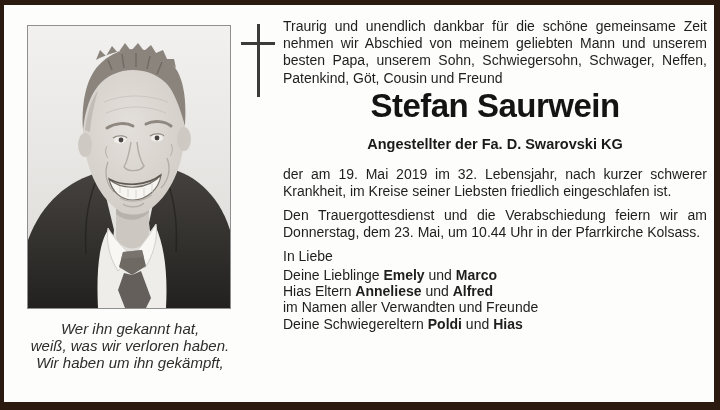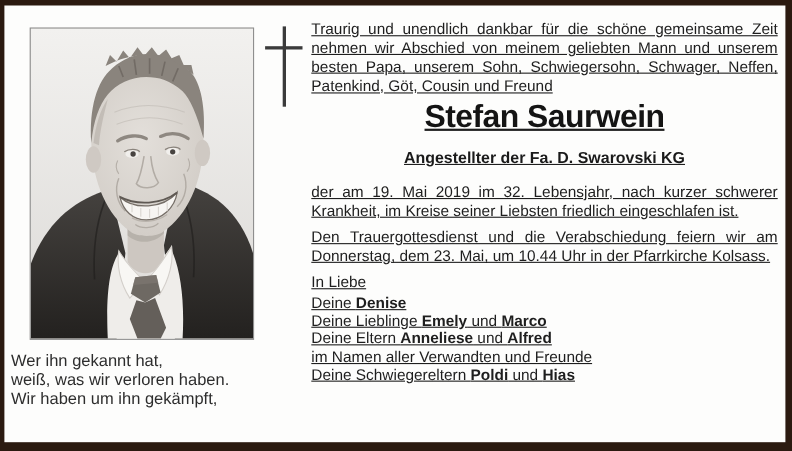--- a/index.html
+++ b/index.html
@@ -14,37 +14,37 @@
     background:#fdfdfc;color:#1e1e1e;
   }
   
   .photo{
     position:absolute;left:23px;top:20px;width:202px;height:282px;
     border:1px solid #8f8f8f;background:#e7e5e2;overflow:hidden;
   }
   .photo svg{display:block;width:100%;height:100%;}
   .quote{
     position:absolute;left:6px;top:315px;width:240px;
-    
+    text-align:center;font-style:italic;
     font-size:15px;line-height:17px;color:#2d2d2d;
   }
   
   .cross{position:absolute;left:0;top:0;}
   .cross .v{position:absolute;left:253px;top:19px;width:2.5px;height:73px;background:#3b3b3b;}
   .cross .h{position:absolute;left:237px;top:37px;width:34px;height:2.5px;background:#3b3b3b;}
   
   .content{
     position:absolute;left:279px;top:13px;width:424px;
-    font-size:14px;line-height:17.2px;color:#1e1e1e;text-decoration:underline;
+    font-size:14px;line-height:17.2px;color:#1e1e1e;
   }
   .content p{margin:0;}
   .j{text-align:justify;}
   .name{
     margin:2px 0 0 0;text-align:center;
-    font-size:29px;line-height:34px;font-weight:700;
+    font-size:33px;line-height:34px;font-weight:700;
     letter-spacing:-0.5px;color:#141414;
   }
   .occupation{
     margin:13px;text-align:center;font-weight:700;
     font-size:14.5px;line-height:17px;color:#1a1a1a;
   }
   .death{margin-top:7px !important;}
   .service{margin-top:7px !important;}
   .places{margin-top:6px !important;line-height:17px;}
   .farewell{margin-top:6px !important;line-height:17px;}
@@ -150,23 +150,22 @@
       <div class="occupation">Angestellter der Fa. D. Swarovski KG</div>
 
       <p class="j death">der am 19. Mai 2019 im 32. Lebensjahr, nach kurzer schwerer Krankheit, im Kreise seiner Liebsten friedlich eingeschlafen ist.</p>
 
       <p class="j service">Den Trauergottesdienst und die Verabschiedung feiern wir am Donnerstag, dem 23. Mai, um 10.44 Uhr in der Pfarrkirche Kolsass.</p>
 
 
       <p class="farewell">In Liebe</p>
 
       <div class="mourners">
-        <p><span>Deine </span><span class="b">Denise</span></p>
         <p><span>Deine Lieblinge </span><span class="b">Emely</span><span> und </span><span class="b">Marco</span></p>
-        <p><span>Deine Eltern </span><span class="b">Anneliese</span><span> und </span><span class="b">Alfred</span></p>
+        <p><span>Hias Eltern </span><span class="b">Anneliese</span><span> und </span><span class="b">Alfred</span></p>
         <p><span>im Namen aller Verwandten und Freunde</span></p>
         <p><span>Deine Schwiegereltern </span><span class="b">Poldi</span><span> und </span><span class="b">Hias</span></p>
       </div>
 
     </div>
 
   </div>
 </div>
 
 </body></html>

